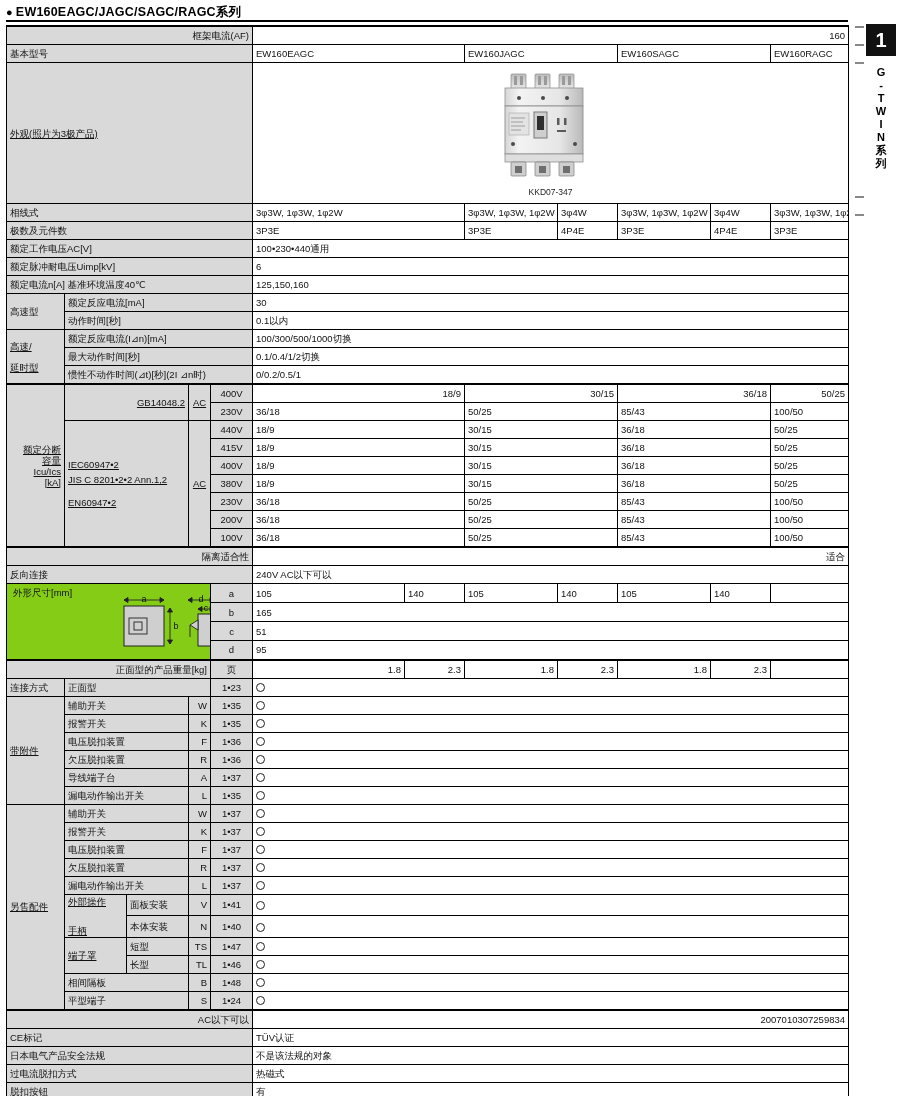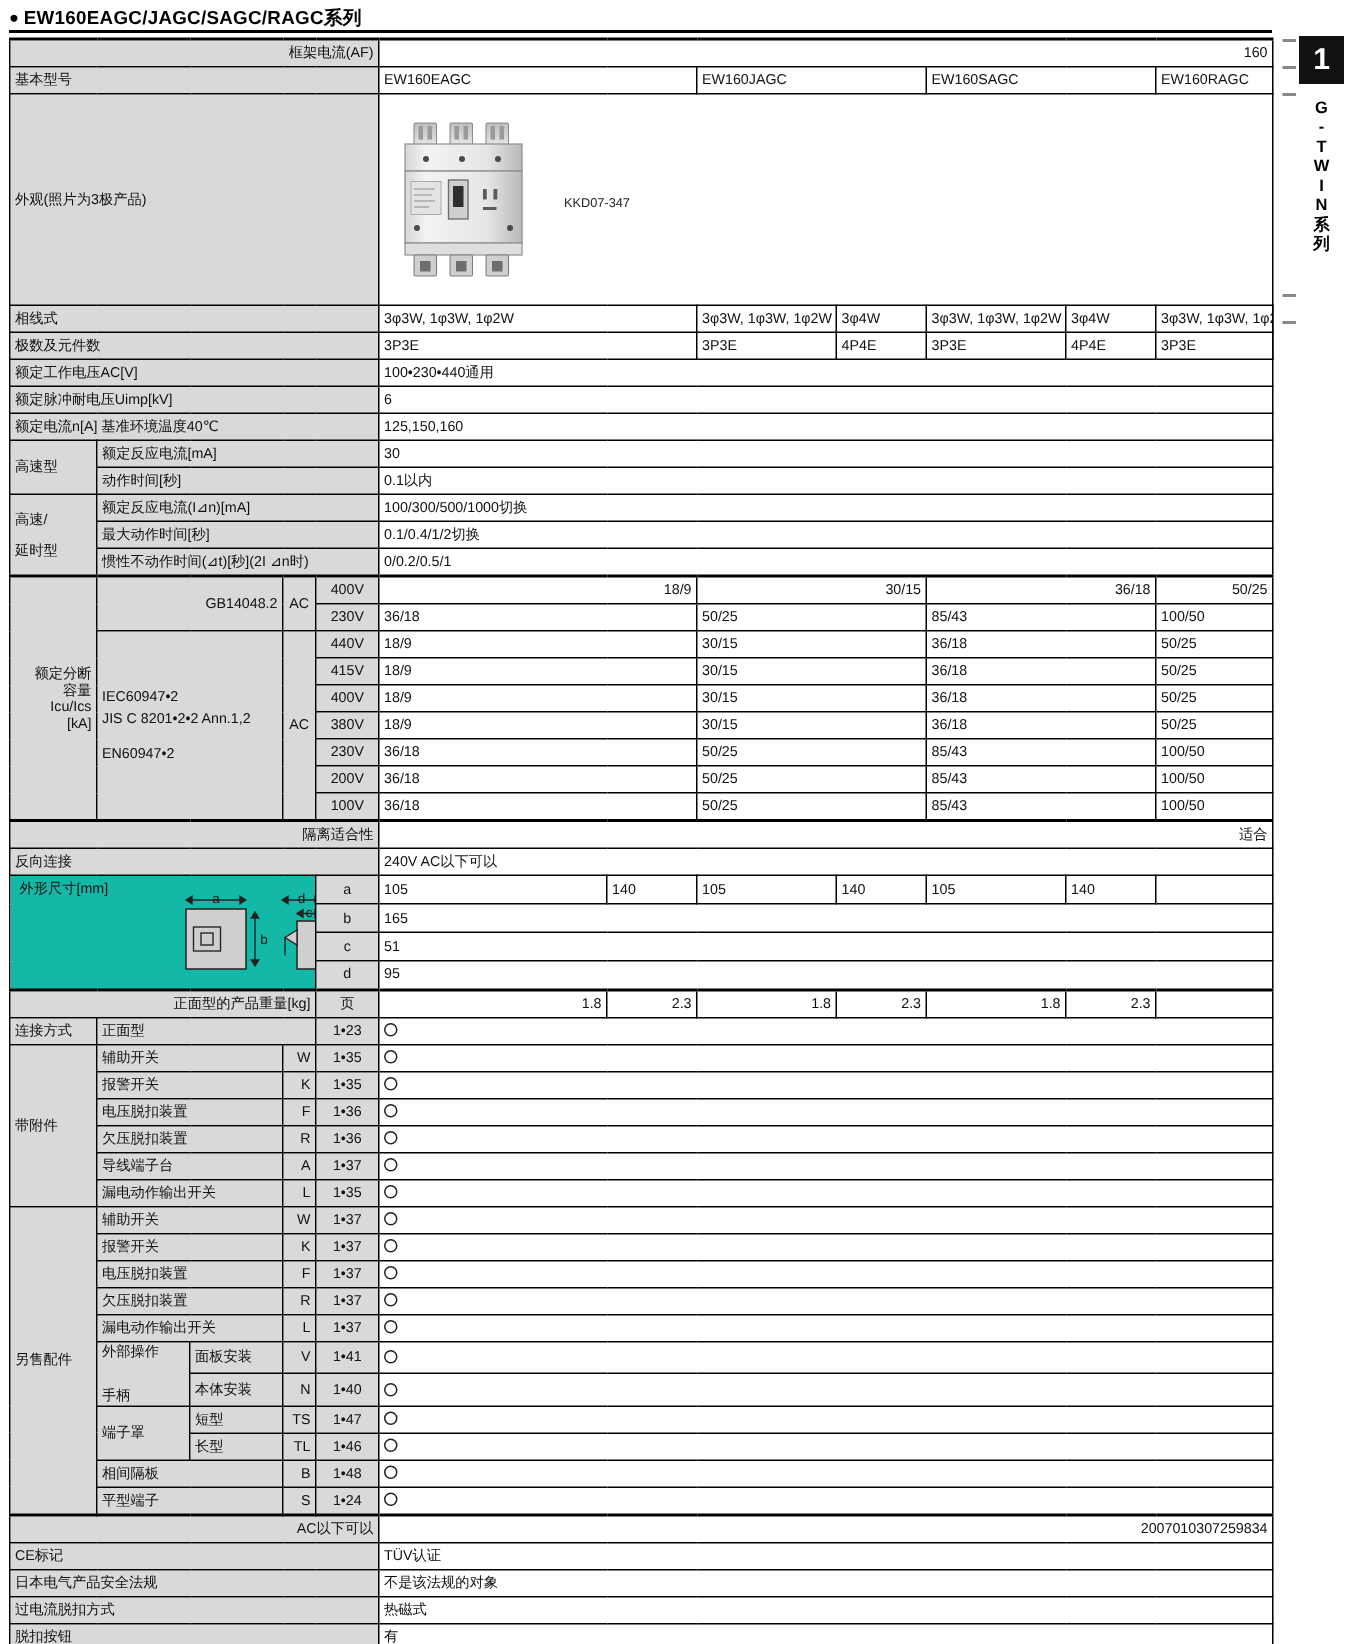--- a/index.html
+++ b/index.html
@@ -45,30 +45,30 @@
     vertical-align:middle;
     font-size:9.5px;
     line-height:11px;
     overflow:hidden;
     white-space:nowrap;
   }
   td.hd{background:#d9d9d9;}
   td.val{background:#fff;}
   td.center{text-align:center;}
   td.right{text-align:right;}
-  td.top{vertical-align:top;padding-top:2px;}
+  td.top{vertical-align:top;padding-top:2px;text-decoration:underline;}
   .thick-top{border-top:2px solid #000 !important;text-align:right;}
 
   
   .photo-cell{background:#fff;text-align:center;vertical-align:top;padding:0;}
-  .photo-wrap{width:100%;height:138px;display:flex;align-items:center;justify-content:flex-start;padding-top:4px;box-sizing:border-box;}
+  .photo-wrap{width:100%;height:138px;display:flex;flex-direction:column;align-items:center;justify-content:flex-start;padding-top:4px;box-sizing:border-box;}
   .caption{font-size:8.5px;color:#222;margin-top:1px;}
 
   
-  .dim-cell{background:#14b8a6;padding:0;vertical-align:top;}
+  .dim-cell{background:#84cc16;padding:0;vertical-align:top;}
   .dim-inner{position:relative;width:100%;height:100%;}
   .dim-label{position:absolute;left:3px;top:2px;}
 
   .circ{
     display:inline-block;width:7px;height:7px;border:1px solid #222;border-radius:50%;
     background:#fff;vertical-align:middle;
   }
 </style>
 </head>
 <body>

